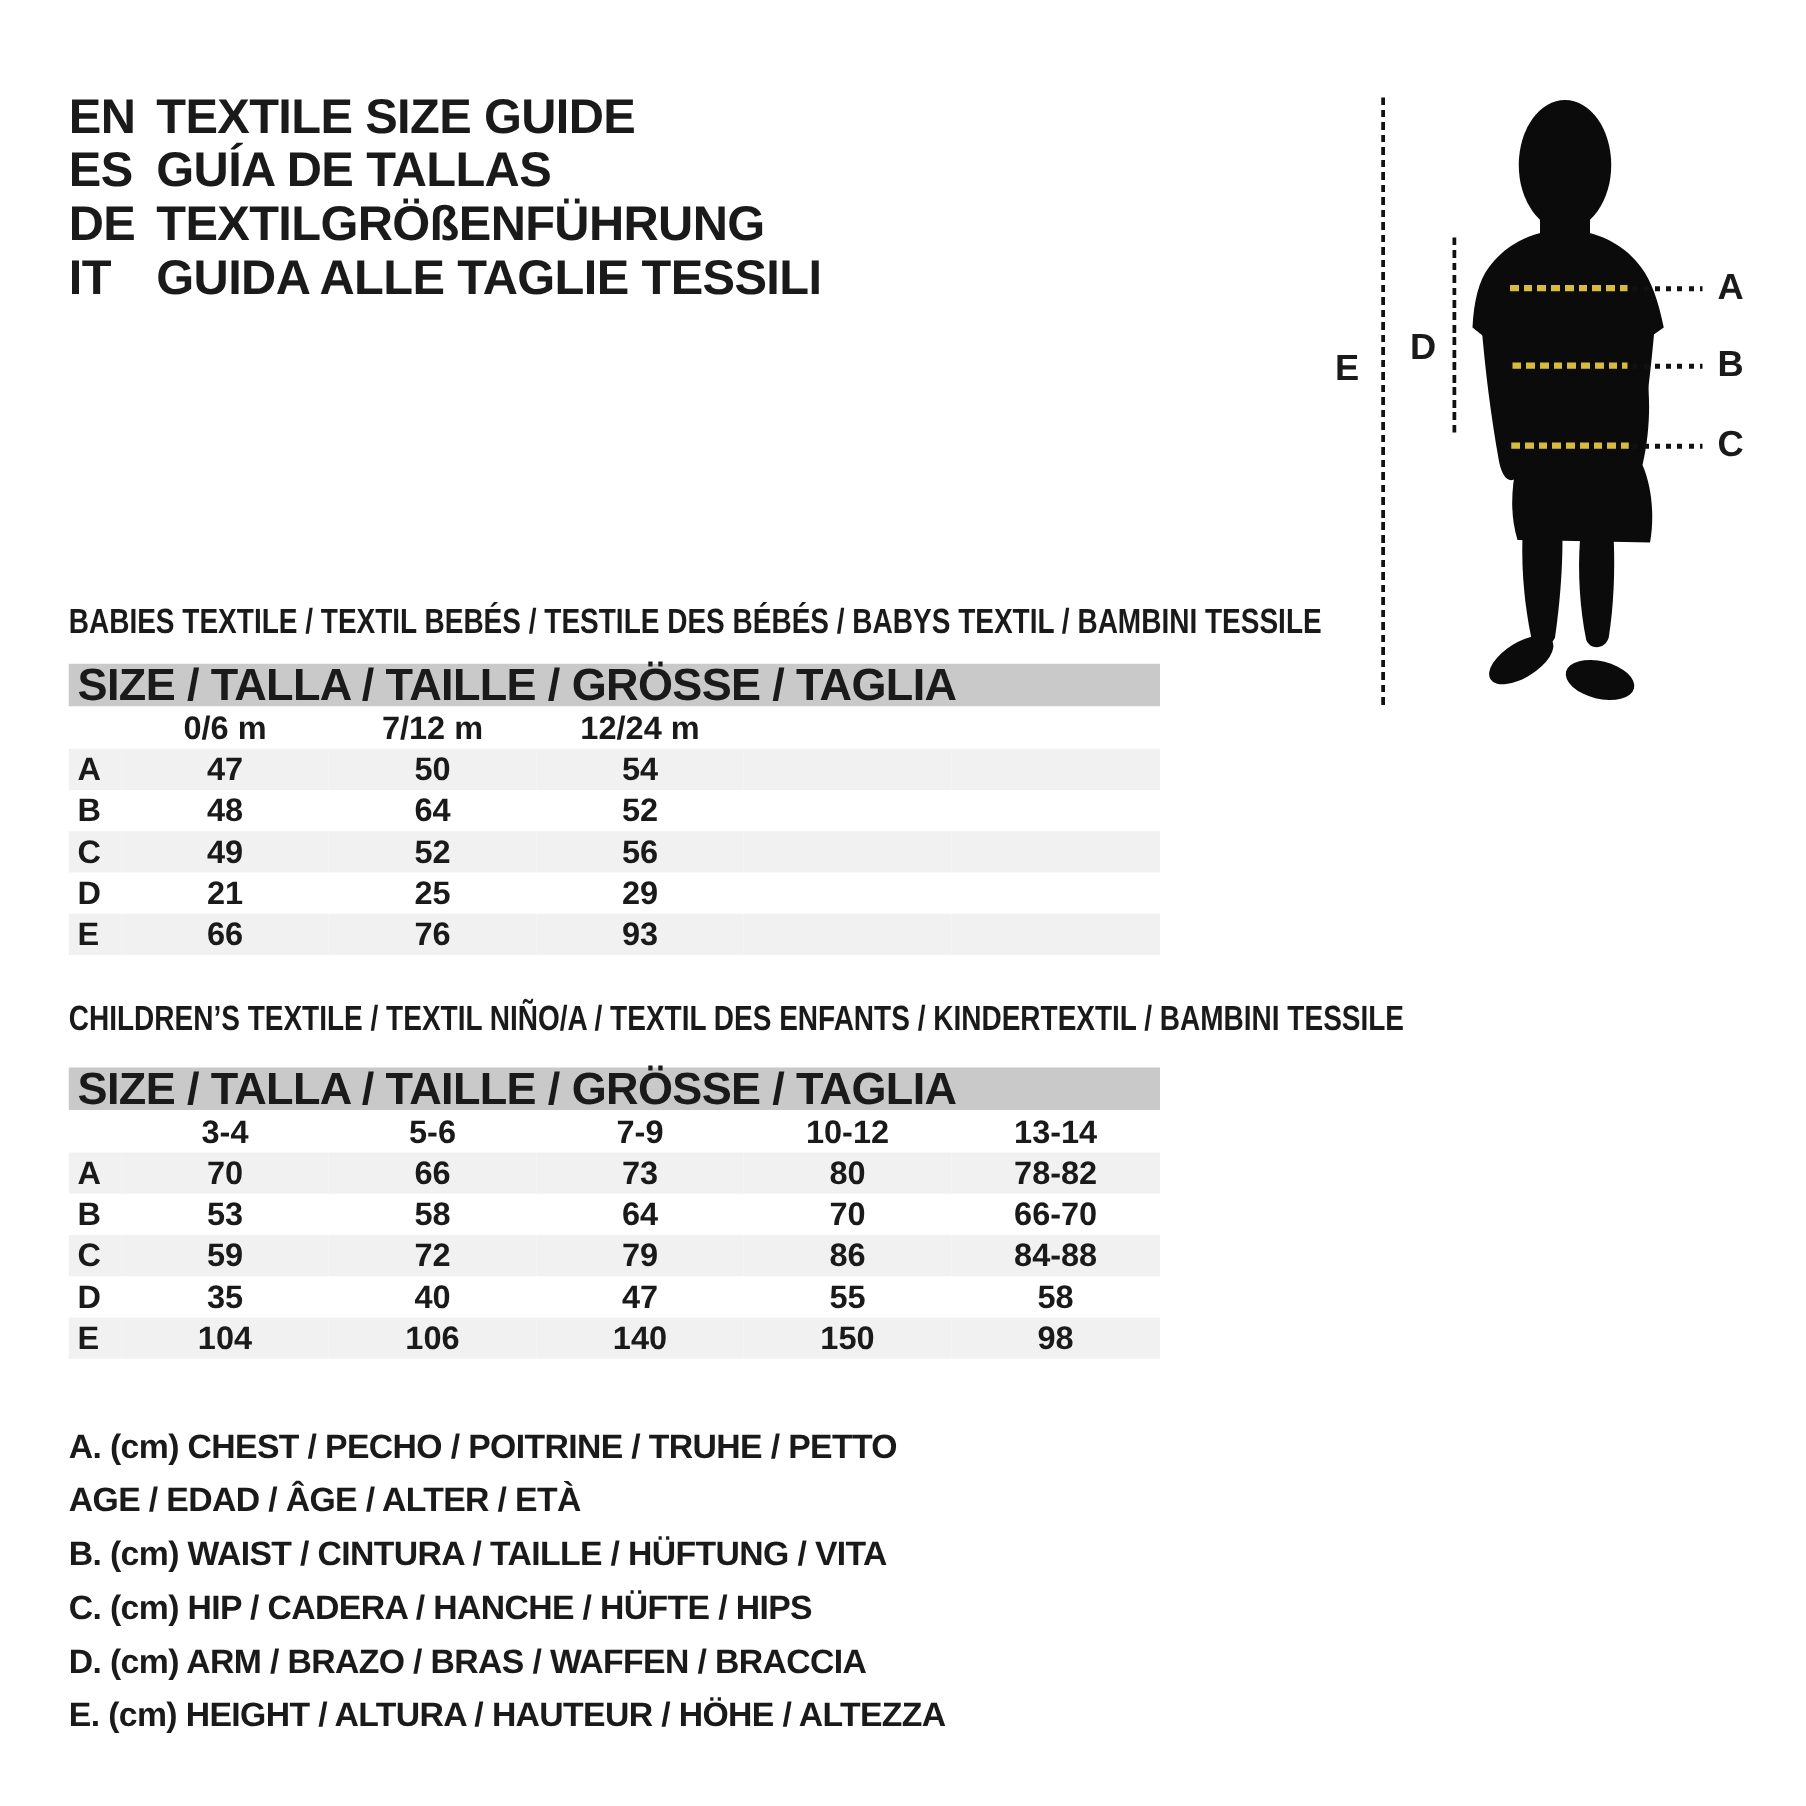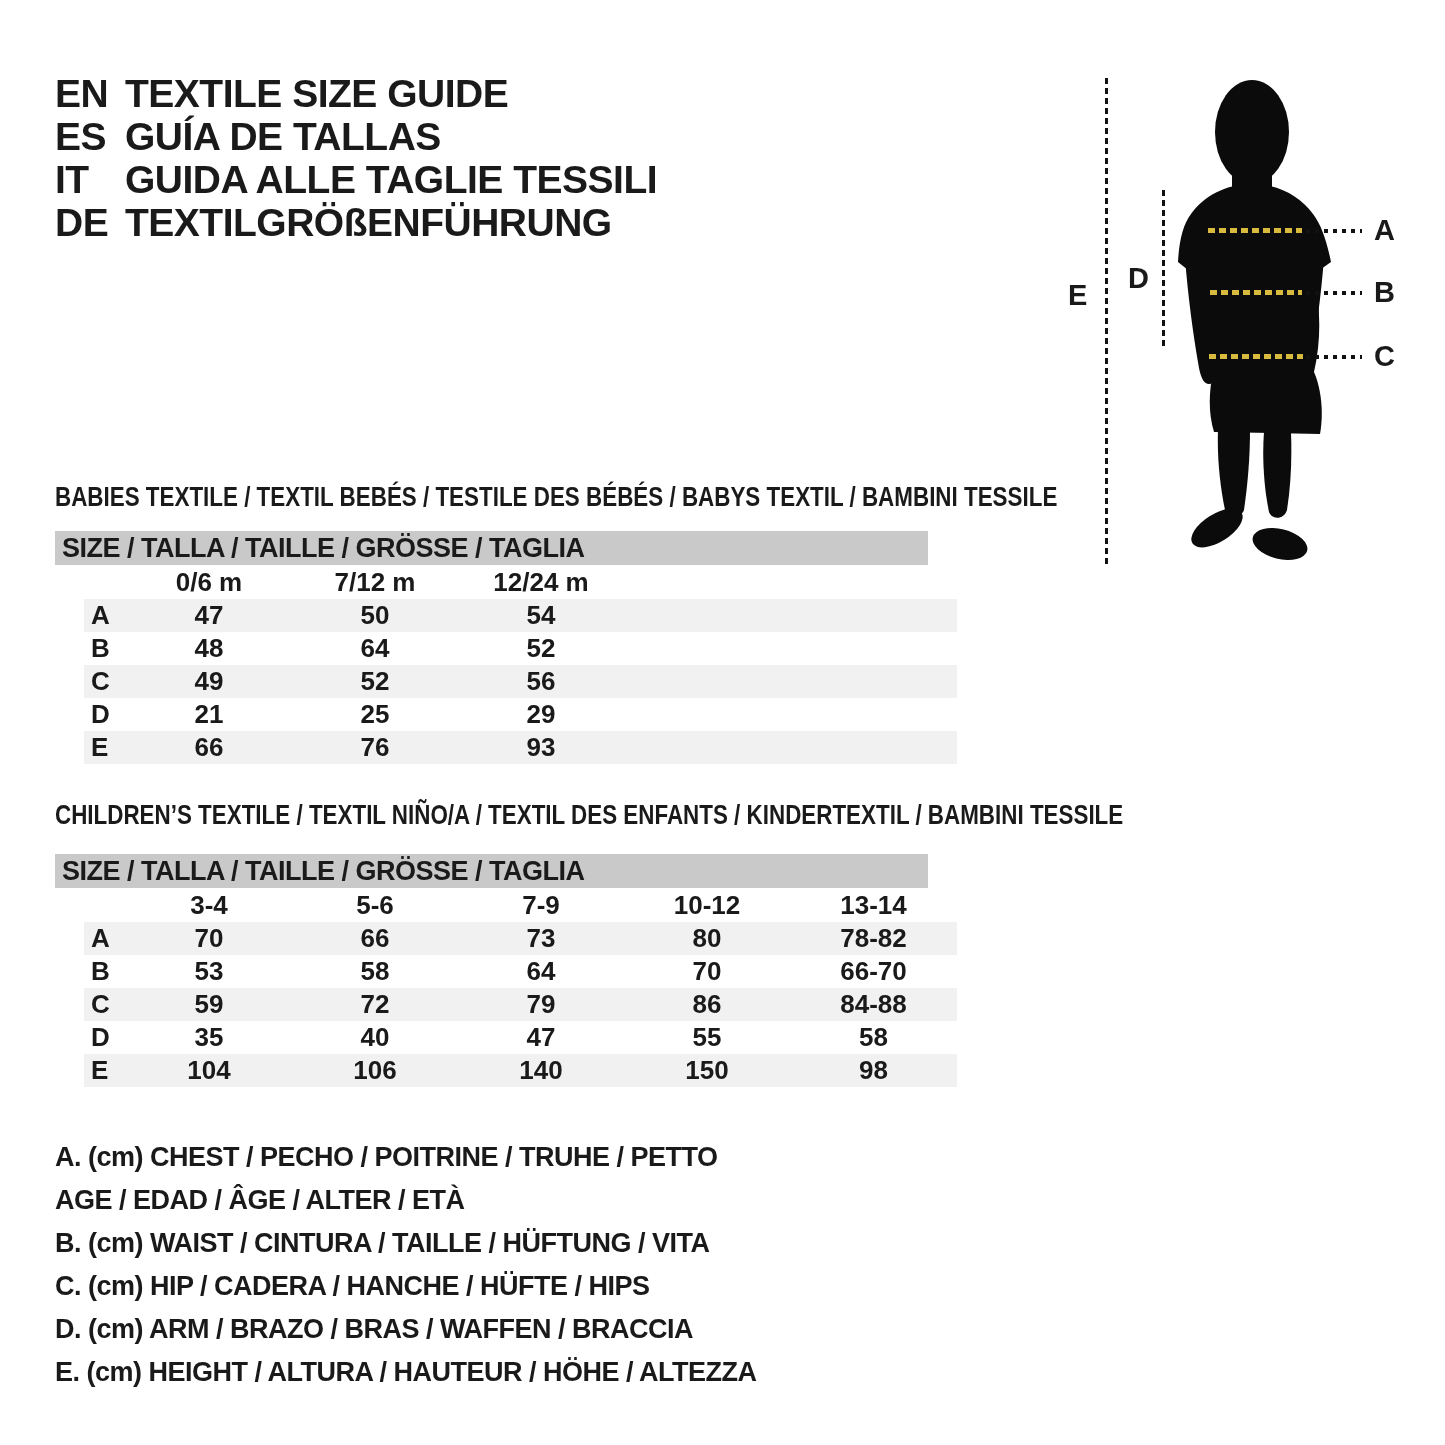--- a/index.html
+++ b/index.html
@@ -36,22 +36,22 @@
   .section-title { position:absolute; left:55px; font-size:28px; white-space:nowrap;
     transform:scaleX(0.8); transform-origin:0 50%; letter-spacing:0; }
   .title-babies { top:481px; }
   .title-children { top:799px; }
 
   
   .table-block { position:absolute; left:55px; width:873px; }
   .tb-babies { top:531px; }
   .tb-children { top:854px; }
   .size-bar { height:34px; background:#c9c9c9; display:flex; align-items:center;
-    padding-left:7px; font-size:27px; letter-spacing:-0.5px; white-space:nowrap; }
-  table { border-collapse:collapse; table-layout:fixed; width:873px;margin-left:29px; }
+    padding-left:7px; font-size:36px; letter-spacing:-0.5px; white-space:nowrap; }
+  table { border-collapse:collapse; table-layout:fixed; width:873px; }
   td,th { padding:0; font-size:26px; font-weight:700; vertical-align:middle; }
   tr.hdr { height:34px; }
   tr.row { height:33px; }
   tr.alt { background:#f1f1f1; }
   .c-lab { text-align:left; padding-left:7px; }
   .c-val { text-align:center; }
 
   
   .legend-block { position:absolute; left:55px; top:1136px; }
   .legend-line { height:43px; display:flex; align-items:center;
@@ -65,26 +65,26 @@
   <div class="lang-block">
     <div class="lang-row">
       <span class="lang-code">EN</span>
       <span class="lang-title">TEXTILE SIZE GUIDE</span>
     </div>
     <div class="lang-row">
       <span class="lang-code">ES</span>
       <span class="lang-title">GUÍA DE TALLAS</span>
     </div>
     <div class="lang-row">
+      <span class="lang-code">DE</span>
+      <span class="lang-title">TEXTILGRÖßENFÜHRUNG</span>
+    </div>
+    <div class="lang-row">
       <span class="lang-code">IT</span>
       <span class="lang-title">GUIDA ALLE TAGLIE TESSILI</span>
-    </div>
-    <div class="lang-row">
-      <span class="lang-code">DE</span>
-      <span class="lang-title">TEXTILGRÖßENFÜHRUNG</span>
     </div>
   </div>
 
   <div class="vline line-e"></div>
   <div class="vline line-d"></div>
   <div class="fig-label" style="left:1068px; top:279px;">E</div>
   <div class="fig-label" style="left:1128px; top:262px;">D</div>
 
   <svg class="silhouette" viewBox="0 0 168 492" xmlns="http://www.w3.org/2000/svg" aria-hidden="true">
     <g fill="#0b0b0b">

